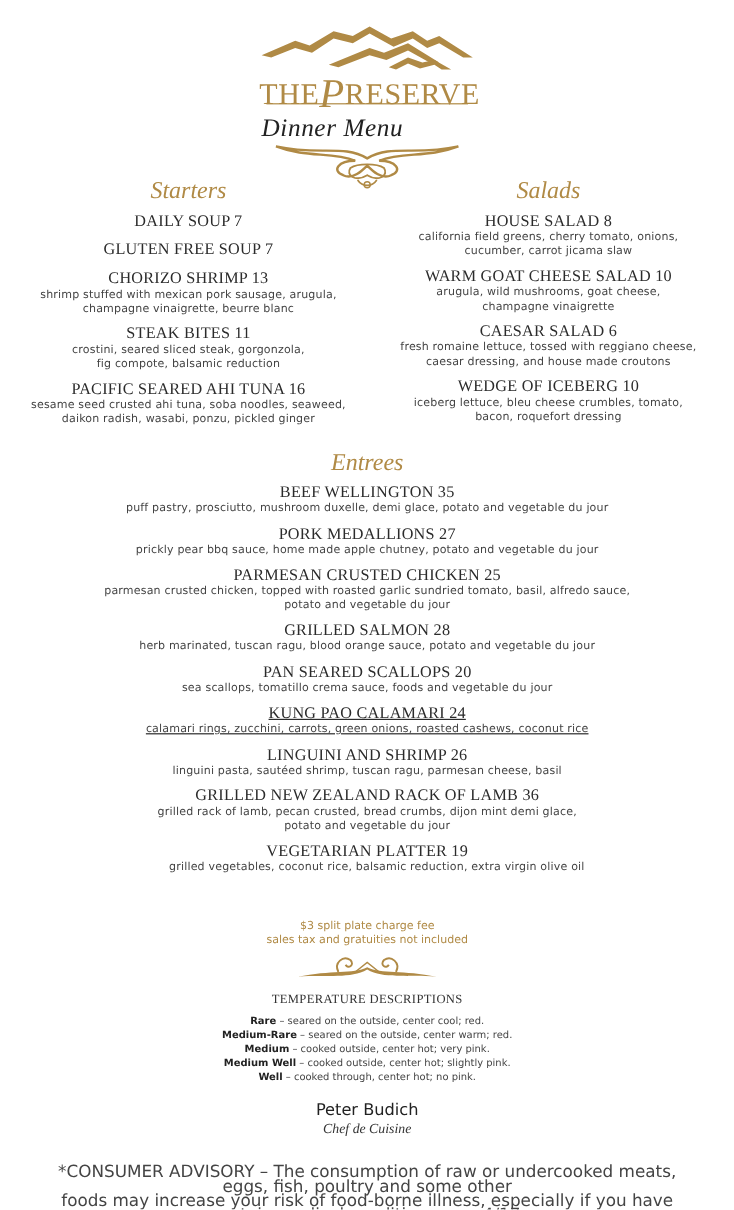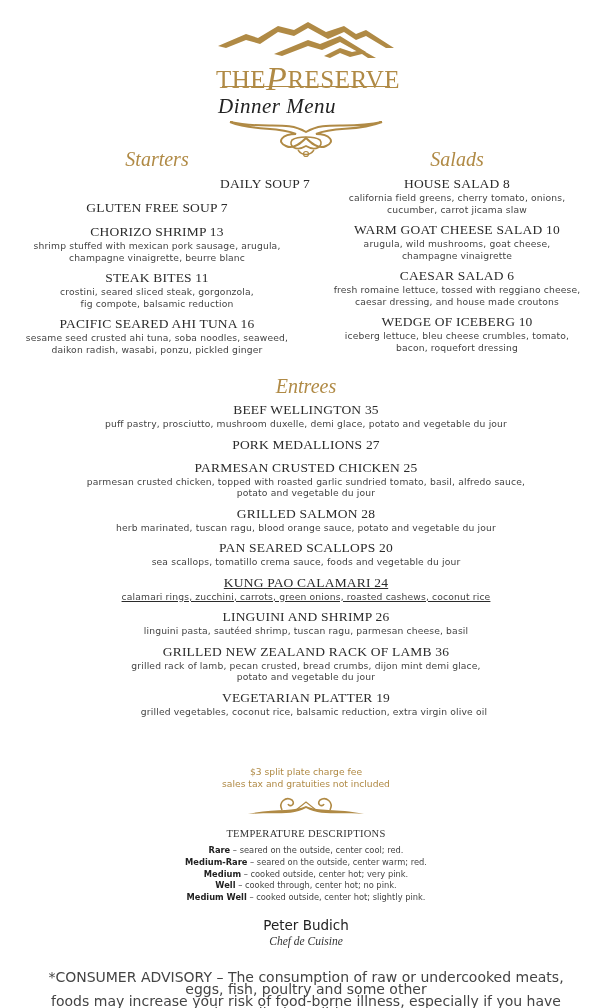--- a/index.html
+++ b/index.html
@@ -46,21 +46,21 @@
 
 <svg id="top-flourish" class="abs" viewBox="0 0 160 42">
   <path d="M4 6 C40 14 60 4 80 16 C100 4 120 14 156 6 C130 16 110 10 90 18 C104 18 110 26 100 30 C92 34 84 26 80 22 C76 26 68 34 60 30 C50 26 56 18 70 18 C50 10 30 16 4 6 Z" fill="none" stroke="#b08a45" stroke-width="2"></path>
   <path d="M66 24 C72 20 88 20 94 24 C98 30 90 36 80 30 C70 36 62 30 66 24 Z" fill="none" stroke="#b08a45" stroke-width="1.6"></path>
   <path d="M72 34 C76 40 84 40 88 34" fill="none" stroke="#b08a45" stroke-width="1.4"></path>
   <circle cx="80" cy="38" r="2.5" fill="none" stroke="#b08a45" stroke-width="1.2"></circle>
 </svg>
 
 <div class="abs col" style="left:4px;top:148px;">
   <div class="section-title">Starters</div>
-  <div class="item" style="margin-top:5px;text-align:right;">
+  <div class="item" style="margin-top:5px;">
     <div class="item-name">DAILY SOUP  7</div>
   </div>
   <div class="item" style="margin-top:8px;">
     <div class="item-name">GLUTEN FREE SOUP  7</div>
   </div>
   <div class="item" style="margin-top:8px;">
     <div class="item-name">CHORIZO SHRIMP  13</div>
     <div class="item-desc" style="white-space:pre-line;">shrimp stuffed with mexican pork sausage, arugula,
 champagne vinaigrette, beurre blanc</div>
   </div>
@@ -101,20 +101,21 @@
 </div>
 
 <div class="abs" style="left:0;top:375px;width:612px;">
   <div class="section-title">Entrees</div>
   <div class="item" style="margin-top:4px;">
     <div class="item-name">BEEF WELLINGTON  35</div>
     <div class="item-desc" style="white-space:pre-line;">puff pastry, prosciutto, mushroom duxelle, demi glace, potato and vegetable du jour</div>
   </div>
   <div class="item" style="margin-top:7px;">
     <div class="item-name">PORK MEDALLIONS  27</div>
+    <div class="item-desc" style="white-space:pre-line;">prickly pear bbq sauce, home made apple chutney, potato and vegetable du jour</div>
   </div>
   <div class="item" style="margin-top:7px;">
     <div class="item-name">PARMESAN CRUSTED CHICKEN  25</div>
     <div class="item-desc" style="white-space:pre-line;">parmesan crusted chicken, topped with roasted garlic sundried tomato, basil, alfredo sauce,
 potato and vegetable du jour</div>
   </div>
   <div class="item" style="margin-top:7px;">
     <div class="item-name">GRILLED SALMON  28</div>
     <div class="item-desc" style="white-space:pre-line;">herb marinated, tuscan ragu, blood orange sauce, potato and vegetable du jour</div>
   </div>
@@ -152,22 +153,22 @@
   <path d="M84 16 C88 8 80 2 74 6 C70 10 76 14 78 10" fill="none" stroke="#b08a45" stroke-width="1.6"></path>
   <path d="M50 16 L60 8 L70 16" fill="none" stroke="#b08a45" stroke-width="1.2"></path>
 </svg>
 
 <div id="temp-title" class="abs">TEMPERATURE DESCRIPTIONS</div>
 
 <div id="temp-list" class="abs">
   <div><b>Rare</b><span> – seared on the outside, center cool; red.</span></div>
   <div><b>Medium-Rare</b><span> – seared on the outside, center warm; red.</span></div>
   <div><b>Medium</b><span> – cooked outside, center hot; very pink.</span></div>
+  <div><b>Medium Well</b><span> – cooked outside, center hot; slightly pink.</span></div>
   <div><b>Well</b><span> – cooked through, center hot; no pink.</span></div>
-  <div><b>Medium Well</b><span> – cooked outside, center hot; slightly pink.</span></div>
 </div>
 
 <div id="chef-name" class="abs">Peter Budich</div>
 <div id="chef-title" class="abs">Chef de Cuisine</div>
 
 <div id="advisory" class="abs">
   <div>*CONSUMER ADVISORY – The consumption of raw or undercooked meats, eggs, fish, poultry and some other</div>
   <div>foods may increase your risk of food-borne illness, especially if you have certain medical conditions. rev. 4/17</div>
 </div>
 

